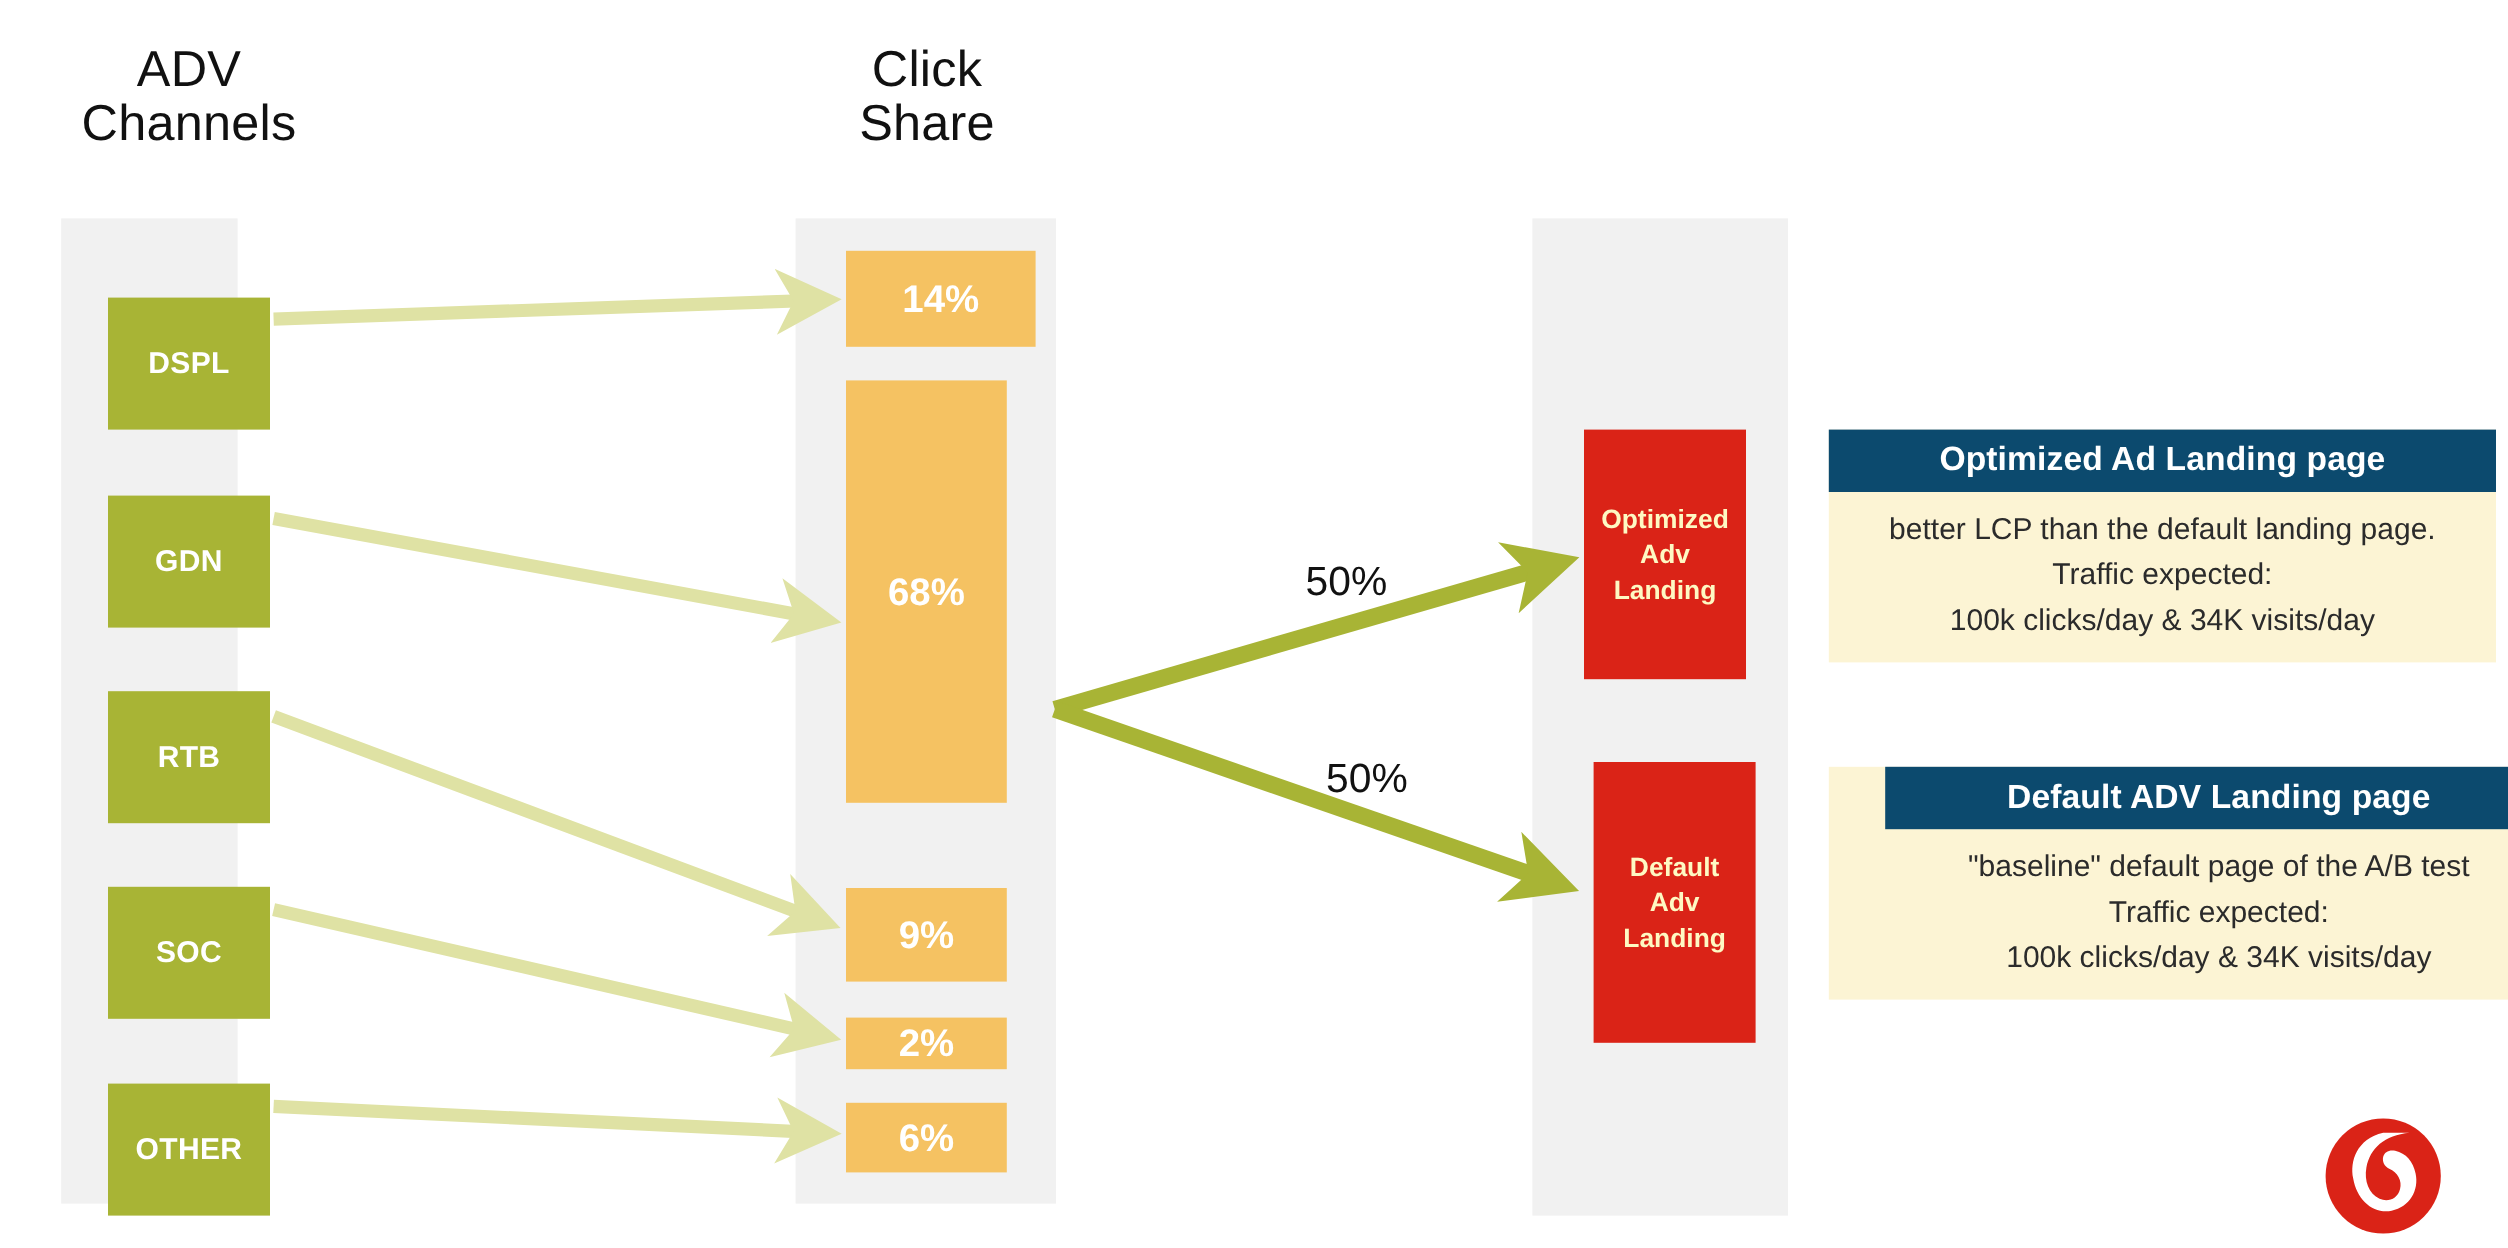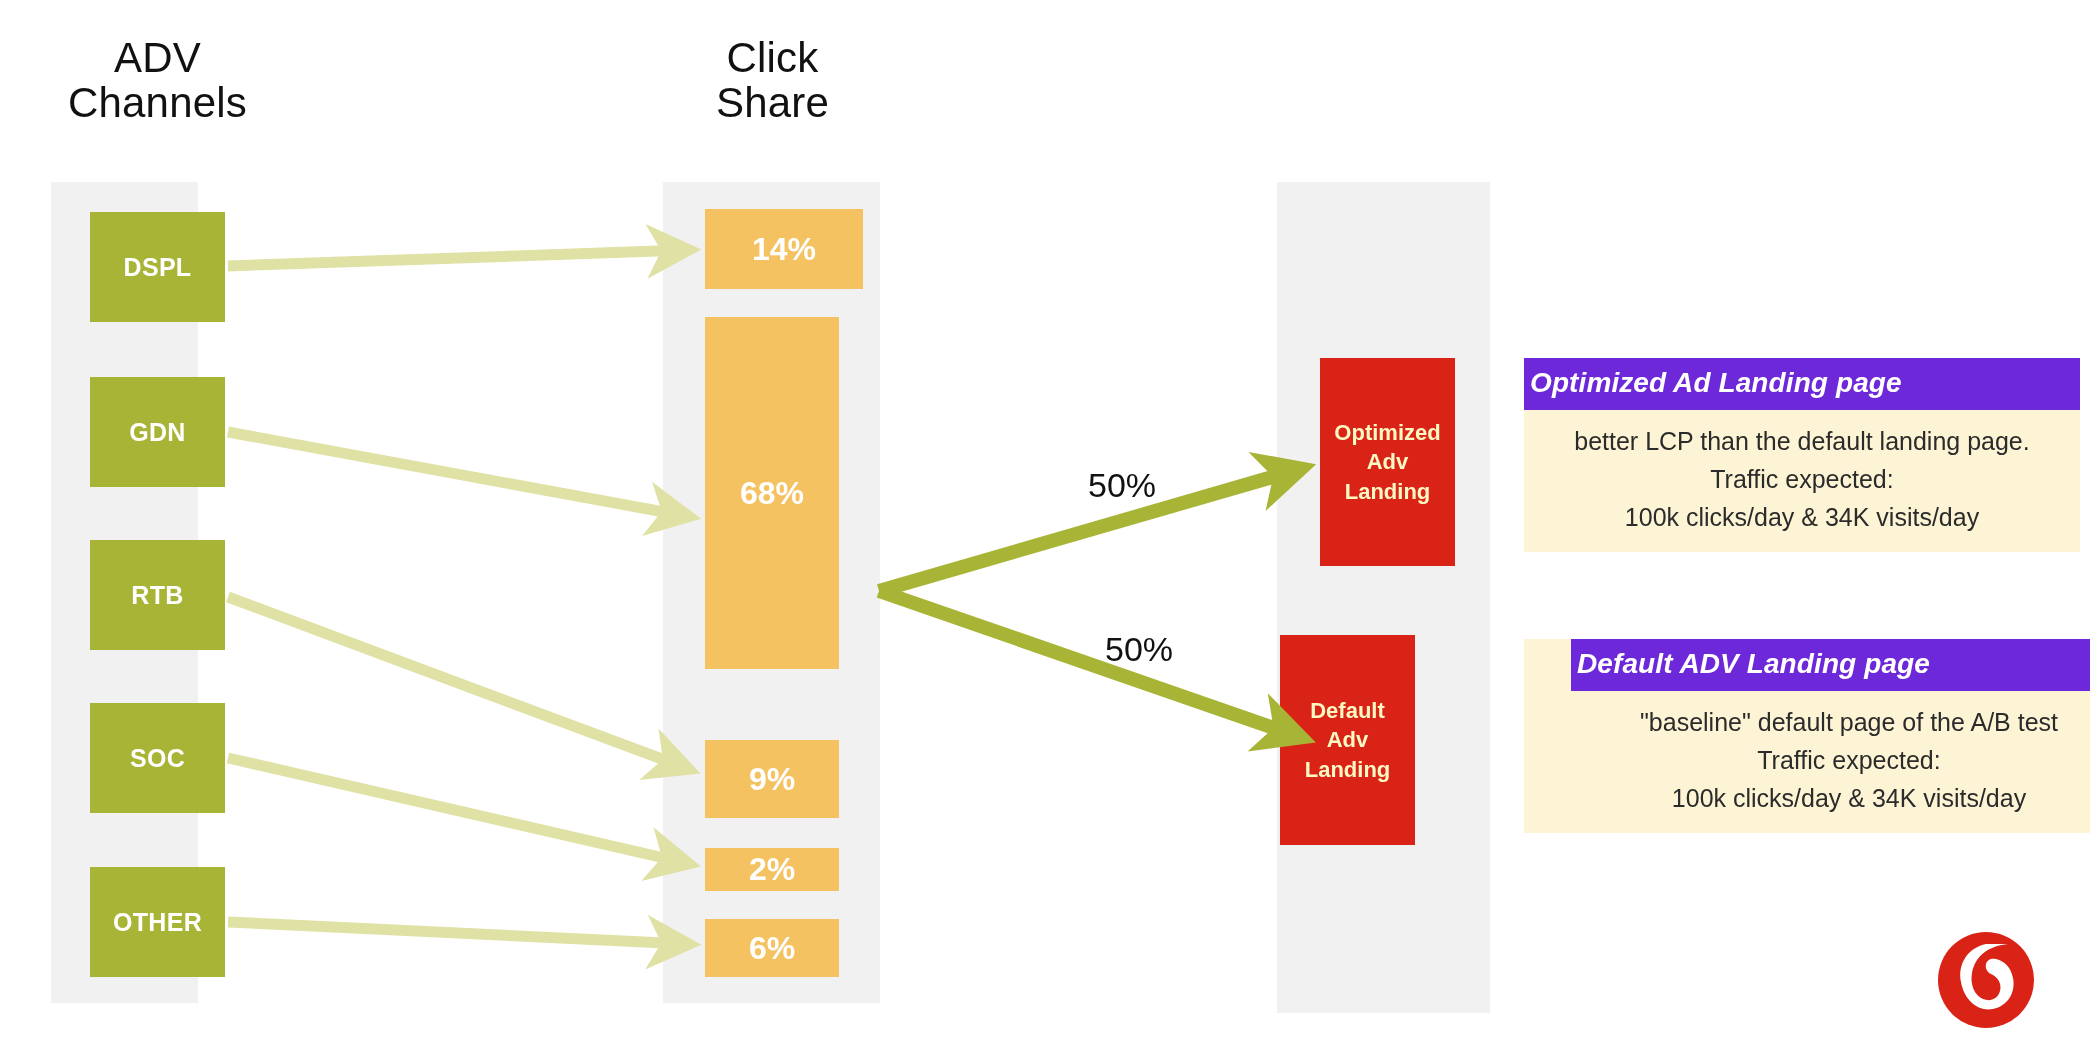--- a/index.html
+++ b/index.html
@@ -40,20 +40,21 @@
   .chan-box {
     position: absolute;
     background: #a8b435;
     color: #ffffff;
     font-weight: bold;
     font-size: 25px;
     display: flex;
     align-items: center;
     justify-content: center;
     letter-spacing: 0.3px;
+    margin-top: 36px;
   }
   
   .share-bar {
     position: absolute;
     background: #f5c262;
     color: #ffffff;
     font-weight: bold;
     font-size: 32px;
     display: flex;
     align-items: center;
@@ -72,27 +73,27 @@
     justify-content: center;
     text-align: center;
     white-space: pre-line;
   }
   
   .info-card {
     position: absolute;
     background: #fcf4d4;
   }
   .info-card-head {
-    background: #6d28d9;
+    background: #0c4a6e;
     color: #ffffff;
     font-weight: bold;
     font-size: 28px;
+    text-align: center;
     padding: 9px 6px 11px 6px;
     letter-spacing: 0.1px;
-    font-style: italic;
   }
   .info-card-body {
     text-align: center;
     font-size: 25px;
     line-height: 1.52;
     color: #2b2b2b;
     padding: 12px 12px 16px 12px;
     white-space: pre-line;
   }
   
@@ -142,21 +143,21 @@
 
   <div class="share-bar" style="left:705px; top:209px; width:158px; height:80px;">14%</div>
   <div class="share-bar" style="left:705px; top:317px; width:134px; height:352px;">68%</div>
   <div class="share-bar" style="left:705px; top:740px; width:134px; height:78px;">9%</div>
   <div class="share-bar" style="left:705px; top:848px; width:134px; height:43px;">2%</div>
   <div class="share-bar" style="left:705px; top:919px; width:134px; height:58px;">6%</div>
 
   <div class="landing-box" style="left:1320px; top:358px; width:135px; height:208px;">Optimized
 Adv
 Landing</div>
-  <div class="landing-box" style="left:1280px; top:635px; width:135px; height:210px;">Default
+  <div class="landing-box" style="left:1328px; top:635px; width:135px; height:234px;">Default
 Adv
 Landing</div>
 
   <div class="split-label" style="left:1088px; top:466px;">50%</div>
   <div class="split-label" style="left:1105px; top:630px;">50%</div>
 
   <div class="info-card" style="left:1524px; top:358px; width:556px;">
     <div class="info-card-head">Optimized Ad Landing page</div>
     <div class="info-card-body">better LCP than the default landing page.
 Traffic expected:

